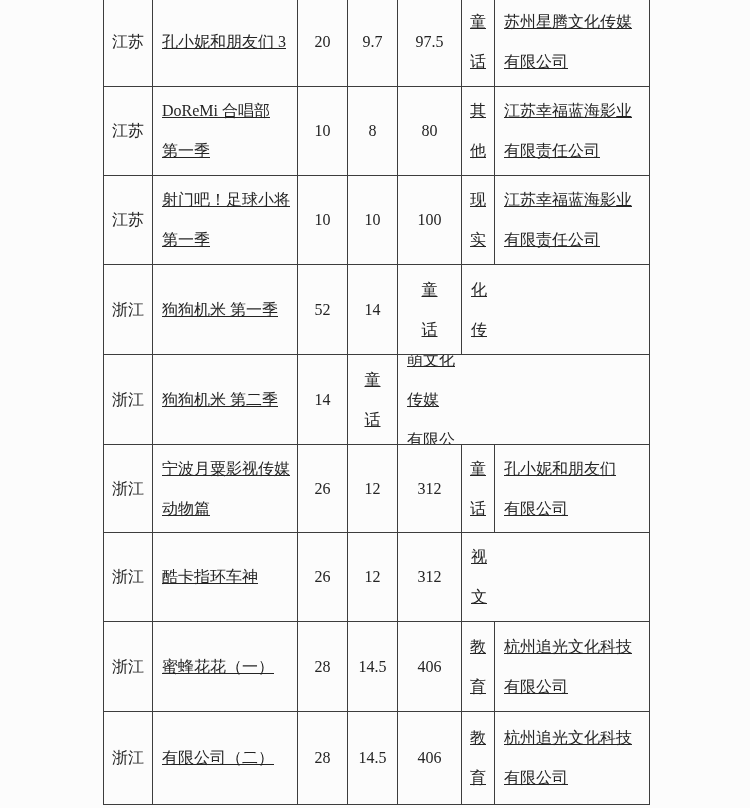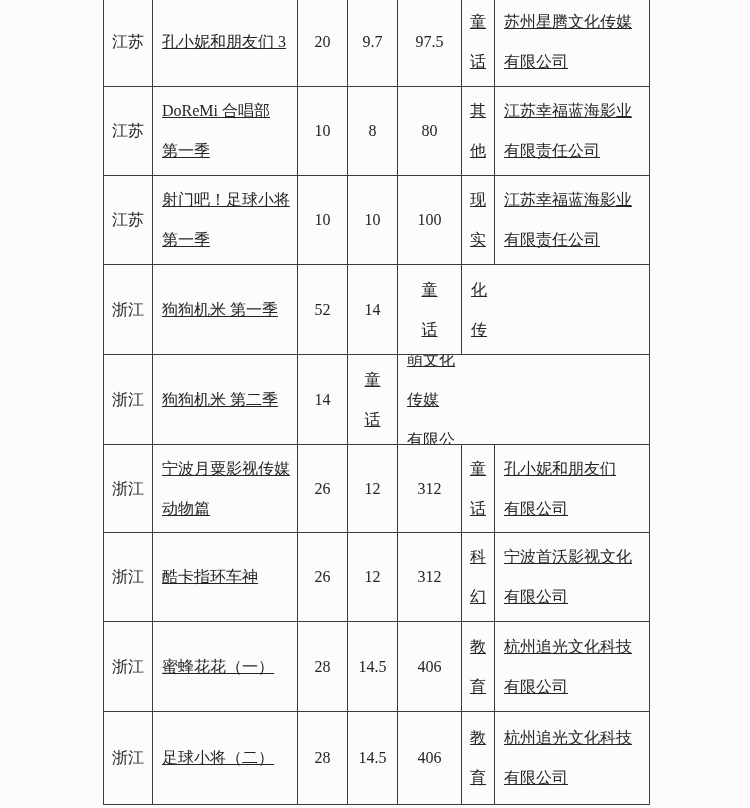--- a/index.html
+++ b/index.html
@@ -225,23 +225,20 @@
       </div>
     <div class="cell c-num">
         <span>26</span>
       </div>
     <div class="cell c-num">
         <span>12</span>
       </div>
     <div class="cell c-num">
         <span>312</span>
       </div>
-    <div class="cell c-cat">
-        <span class="cat-text">科幻</span>
-      </div>
     <div class="cell c-comp">
         <span>宁波首沃影视文化
 有限公司</span>
       </div>
   </div>
 
   <div class="row">
     <div class="cell c-prov">
         <span>浙江</span>
       </div>
@@ -264,21 +261,21 @@
         <span>杭州追光文化科技
 有限公司</span>
       </div>
   </div>
 
   <div class="row">
     <div class="cell c-prov">
         <span>浙江</span>
       </div>
     <div class="cell c-title">
-        <span>足球小将（二）</span>
+        <span>有限公司（二）</span>
       </div>
     <div class="cell c-num">
         <span>28</span>
       </div>
     <div class="cell c-num">
         <span>14.5</span>
       </div>
     <div class="cell c-num">
         <span>406</span>
       </div>

